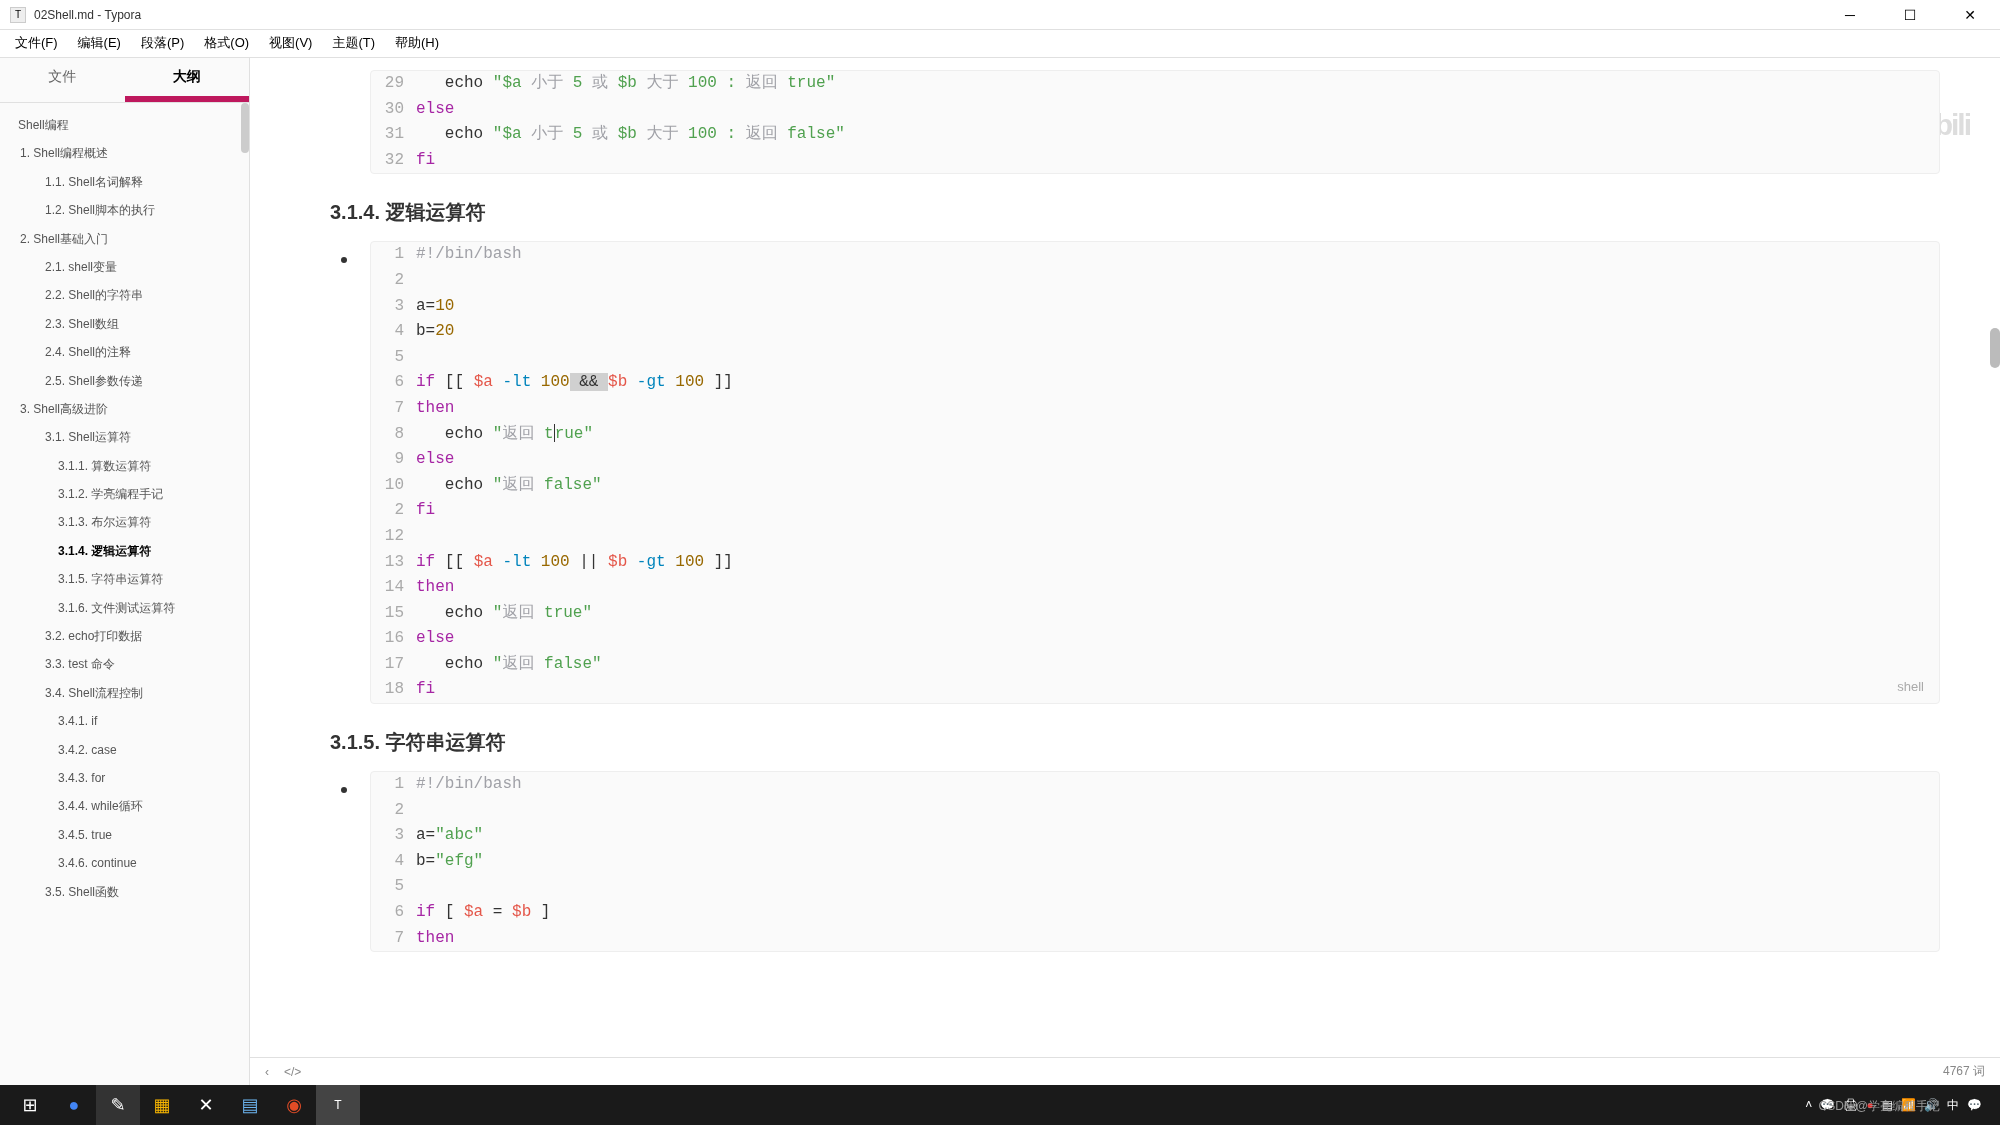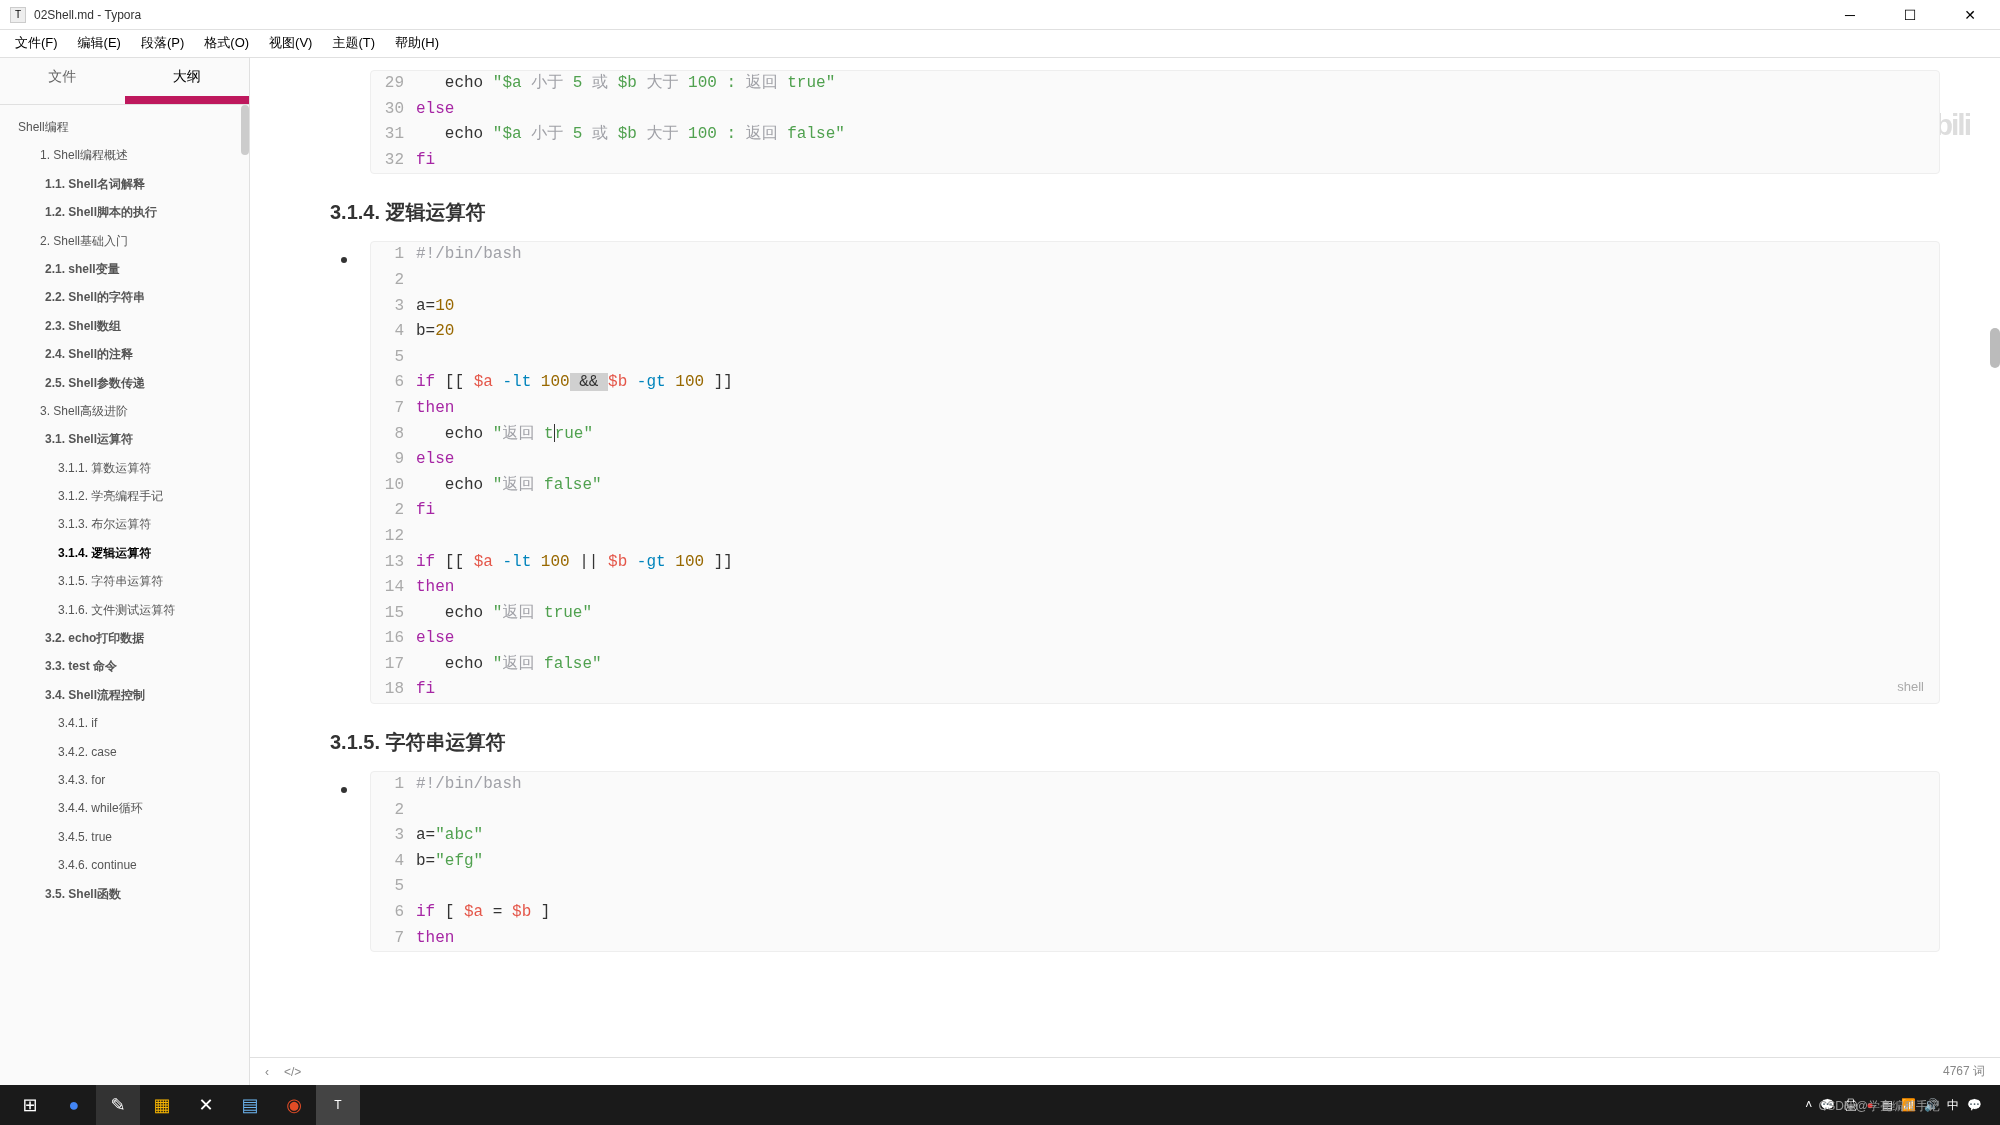--- a/index.html
+++ b/index.html
@@ -8,26 +8,26 @@
 .titlebar .icon { width: 16px; height: 16px; background: #eee; border: 1px solid #ccc; margin-right: 8px; display: flex; align-items: center; justify-content: center; font-size: 10px; }
 .titlebar .title { font-size: 12px; color: #333; flex: 1; }
 .titlebar .winbtns { display: flex; gap: 20px; }
 .titlebar .winbtn { width: 40px; height: 30px; display: flex; align-items: center; justify-content: center; cursor: pointer; font-size: 14px; }
 .menubar { height: 28px; display: flex; padding: 0 5px; border-bottom: 1px solid #e0e0e0; font-size: 13px; }
 .menubar .menuitem { padding: 4px 10px; cursor: pointer; }
 .main { display: flex; height: calc(100vh - 58px - 40px); }
 .sidebar { width: 250px; border-right: 1px solid #e0e0e0; display: flex; flex-direction: column; background: #fafafa; }
 .sidetabs { display: flex; border-bottom: 1px solid #e0e0e0; }
 .sidetab { flex: 1; text-align: center; padding: 10px 0; cursor: pointer; font-size: 14px; color: #666; }
-.sidetab.active { color: #000; font-weight: normal; border-bottom: 8px solid #be185d; }
+.sidetab.active { color: #000; font-weight: bold; border-bottom: 6px solid #be185d; }
 .outline { flex: 1; overflow-y: auto; padding: 8px 0; position: relative; }
 .outline-item { padding: 4px 15px; cursor: pointer; color: #555; font-size: 12px; line-height: 1.7; white-space: nowrap; }
 .outline-item.l1 { padding-left: 18px; }
-.outline-item.l2 { padding-left: 32px; margin-left: 8px; }
-.outline-item.l3 { padding-left: 45px; font-weight: bold; }
+.outline-item.l2 { padding-left: 20px; }
+.outline-item.l3 { padding-left: 45px; }
 .outline-item.l4 { padding-left: 58px; }
 .outline-item.active { font-weight: bold; color: #000; }
 .outline-thumb { position: absolute; right: 0; top: 0; width: 8px; height: 50px; background: #ccc; border-radius: 4px; }
 .content { flex: 1; overflow-y: auto; padding: 0 60px 0 80px; position: relative; }
 .codeblock { background: #fafafa; border: 1px solid #eee; border-radius: 4px; margin: 12px 0 20px 40px; font-family: "Consolas", "Courier New", monospace; font-size: 16px; line-height: 1.6; position: relative; }
 .codeblock .bullet { position: absolute; left: -30px; top: 15px; width: 6px; height: 6px; background: #333; border-radius: 50%; }
 .coderow { display: flex; }
 .lineno { width: 45px; text-align: right; padding-right: 12px; color: #aaa; user-select: none; flex-shrink: 0; }
 .codeline { flex: 1; white-space: pre; color: #333; }
 .codeline .kw { color: #a626a4; }

